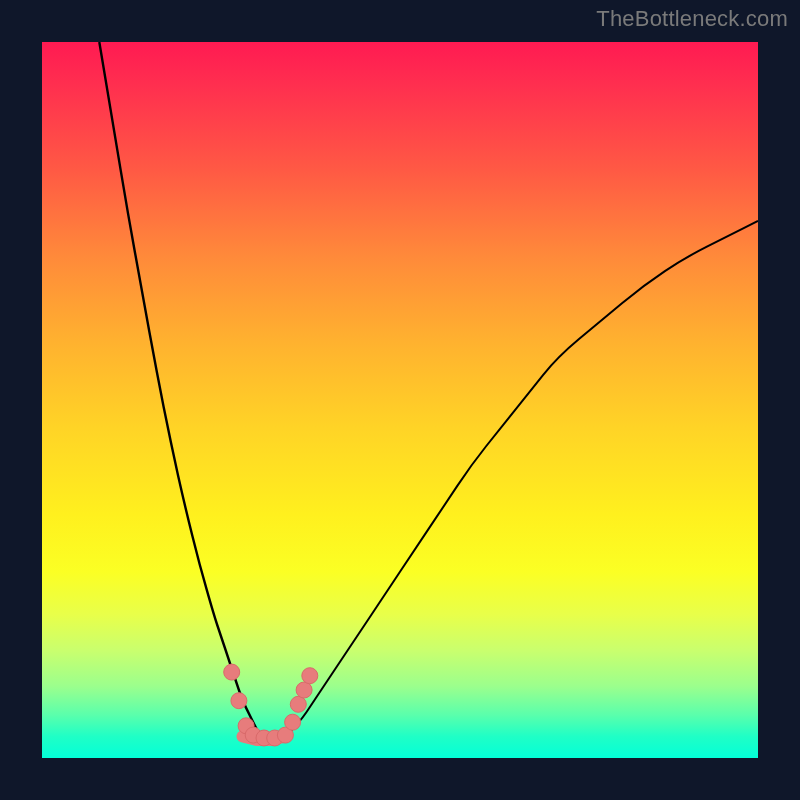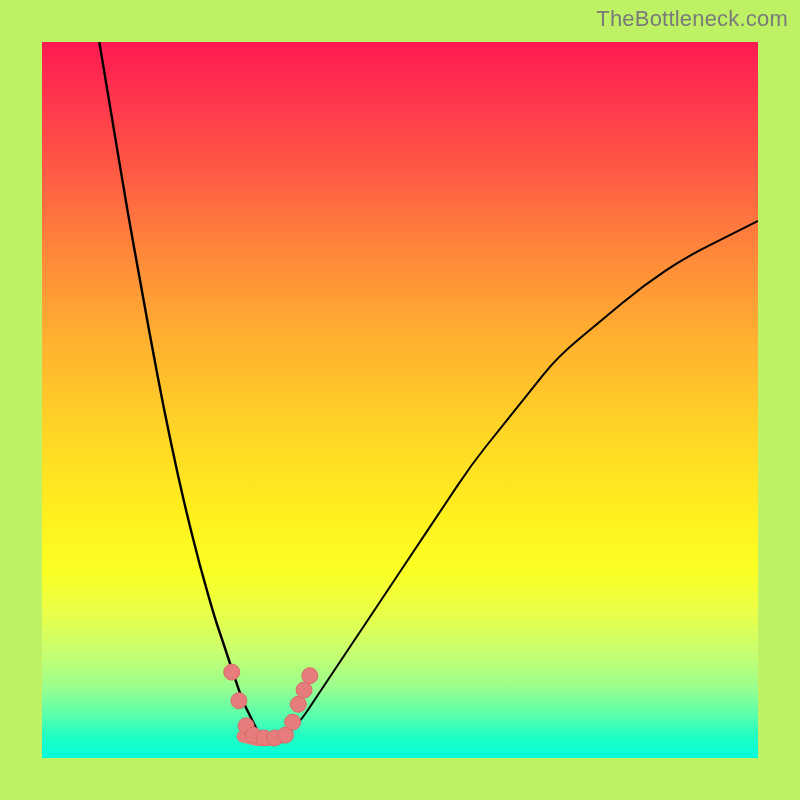--- a/index.html
+++ b/index.html
@@ -10,21 +10,21 @@
     height: 800px;
     overflow: hidden;
     font-family: Arial, sans-serif;
   }
   .frame {
     position: absolute;
     top: 0;
     left: 0;
     width: 800px;
     height: 800px;
-    background: #bef264;
+    background: #0f172a;
   }
   .plot {
     position: absolute;
     top: 42px;
     left: 42px;
     width: 716px;
     height: 716px;
     background: linear-gradient(to bottom,
       #ff1a52 0%,
       #ff2f4f 6%,

